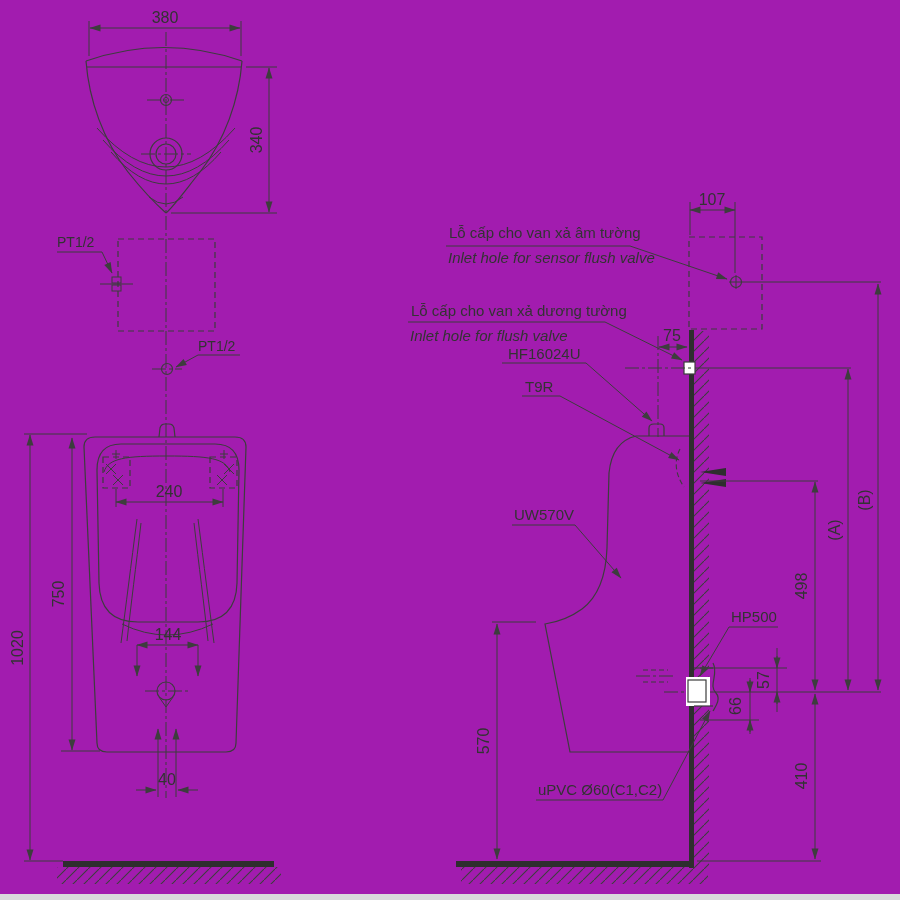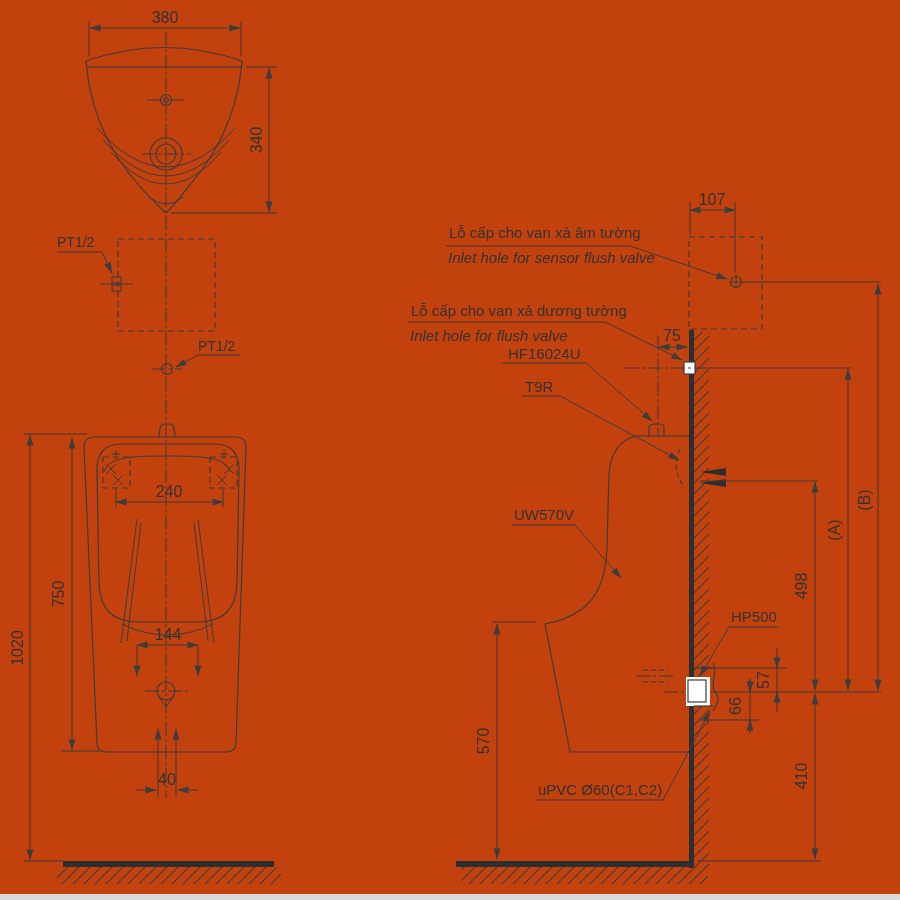--- a/index.html
+++ b/index.html
@@ -1,16 +1,16 @@
 <!DOCTYPE html>
 <html><head>
 <meta charset="utf-8">
 <style>
   html,body{margin:0;padding:0;background:#ffffff;}
-  .canvas{position:relative;width:900px;height:900px;background:#c2410c;overflow:hidden;
+  .canvas{position:relative;width:900px;height:900px;background:#a21caf;overflow:hidden;
           font-family:"Liberation Sans","DejaVu Sans",sans-serif;}
   svg{display:block;}
   text{fill:#333333;font-family:"Liberation Sans","DejaVu Sans",sans-serif;}
   .dim{font-size:16px;}
   .lbl{font-size:15px;}
   .lbl-it{font-size:15px;font-style:italic;}
   .pt{font-size:14px;}
   .ln{stroke:#3d3d3d;stroke-width:1.2;fill:none;}
   .thin{stroke:#3d3d3d;stroke-width:1;fill:none;}
   .cl{stroke:#3d3d3d;stroke-width:1;fill:none;stroke-dasharray:14,3,3,3;}

